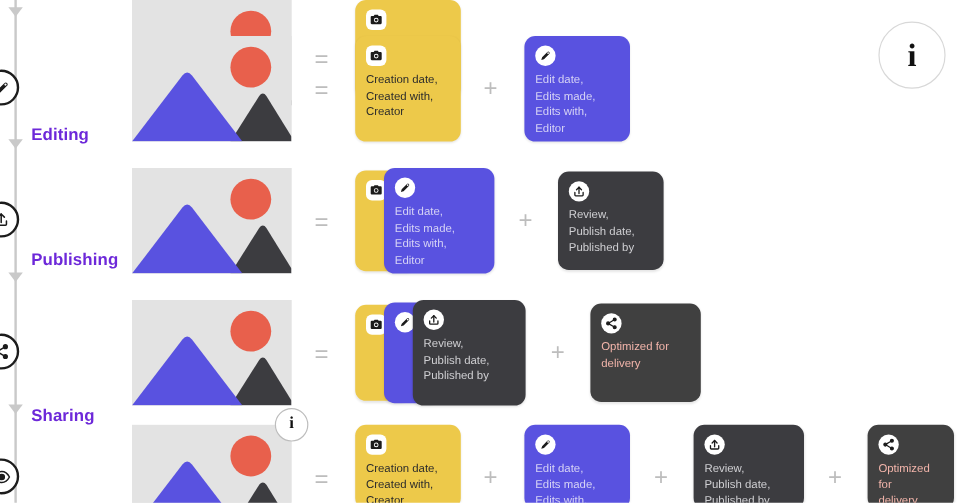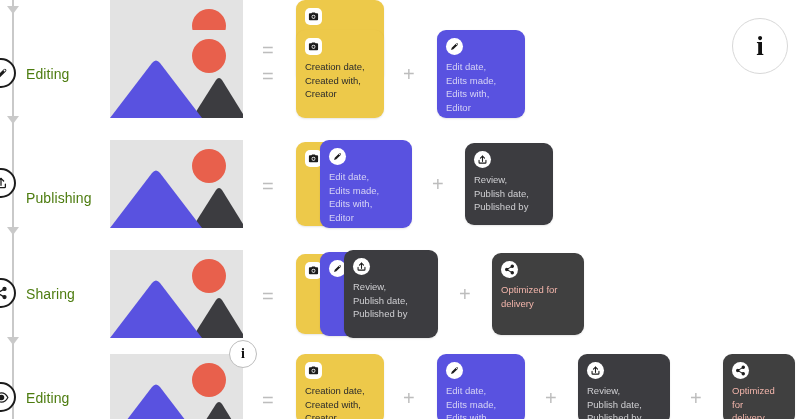--- a/index.html
+++ b/index.html
@@ -63,24 +63,25 @@
     display: flex;
     align-items: center;
     justify-content: center;
   }
   .stage-badge svg { display:block; }
 
   .stage-label {
     position: absolute;
     left: 26px;
     font-size: 14px;
-    font-weight: normal;
+    font-weight: bold;
     letter-spacing: .1px;
     white-space: nowrap;
-    color: #4d7c0f;
+    color: #6d28d9;
+    margin-top: 38px;
   }
 
   
   .thumb {
     position: absolute;
     width: 133px;
     height: 88px;
     background: #e3e3e3;
     overflow: hidden;
   }
@@ -228,21 +229,21 @@
   </div>
 
   <div class="stage-row" style="top:138px;">
     <div class="stage-badge" style="top:30px;">
       <svg width="14" height="14" viewBox="0 0 24 24" fill="none" stroke="#1c1c1c" stroke-width="2.2" stroke-linecap="round" stroke-linejoin="round">
         <path d="M12 16 V4"></path>
         <path d="M7.5 8.5 L12 4 L16.5 8.5"></path>
         <path d="M4.5 14 v4.5 a1.5 1.5 0 0 0 1.5 1.5 h12 a1.5 1.5 0 0 0 1.5-1.5 V14"></path>
       </svg>
     </div>
-    <div class="stage-label" style="top:52px;">Publishing</div>
+    <div class="stage-label" style="top:32px;">Publishing</div>
 
     <div class="thumb" style="left:110px; top:2px;">
       <svg width="133" height="88" viewBox="0 0 133 88" aria-hidden="true">
         <rect width="133" height="88" fill="#e3e3e3"></rect>
         <circle cx="99" cy="26" r="17" fill="#e8604c"></circle>
         <path d="M82 88 L106 50 Q109 46 112 50 L133 84 L133 88 Z" fill="#3c3c40"></path>
         <path d="M0 88 L42 33 Q46 28 50 33 L92 88 Z" fill="#5952e0"></path>
       </svg>
     </div>
 
@@ -289,21 +290,21 @@
   <div class="stage-row" style="top:248px;">
     <div class="stage-badge" style="top:30px;">
       <svg width="14" height="14" viewBox="0 0 24 24" fill="none" stroke="#1c1c1c" stroke-width="2.2" stroke-linecap="round" stroke-linejoin="round">
         <circle cx="18" cy="5" r="2.6" fill="#1c1c1c"></circle>
         <circle cx="6" cy="12" r="2.6" fill="#1c1c1c"></circle>
         <circle cx="18" cy="19" r="2.6" fill="#1c1c1c"></circle>
         <path d="M8.3 10.7 L15.7 6.3"></path>
         <path d="M8.3 13.3 L15.7 17.7"></path>
       </svg>
     </div>
-    <div class="stage-label" style="top:38px;">Sharing</div>
+    <div class="stage-label" style="top:52px;">Sharing</div>
 
     <div class="thumb" style="left:110px; top:2px;">
       <svg width="133" height="88" viewBox="0 0 133 88" aria-hidden="true">
         <rect width="133" height="88" fill="#e3e3e3"></rect>
         <circle cx="99" cy="26" r="17" fill="#e8604c"></circle>
         <path d="M82 88 L106 50 Q109 46 112 50 L133 84 L133 88 Z" fill="#3c3c40"></path>
         <path d="M0 88 L42 33 Q46 28 50 33 L92 88 Z" fill="#5952e0"></path>
       </svg>
     </div>
 

